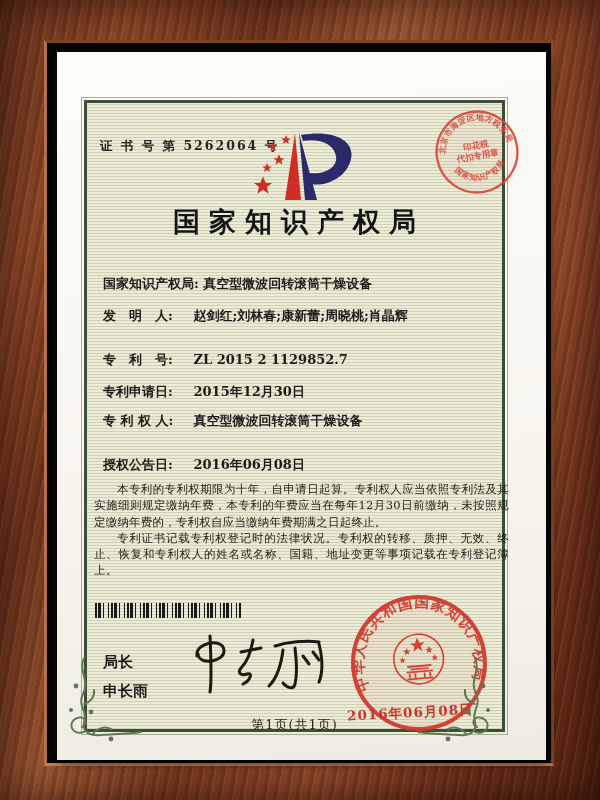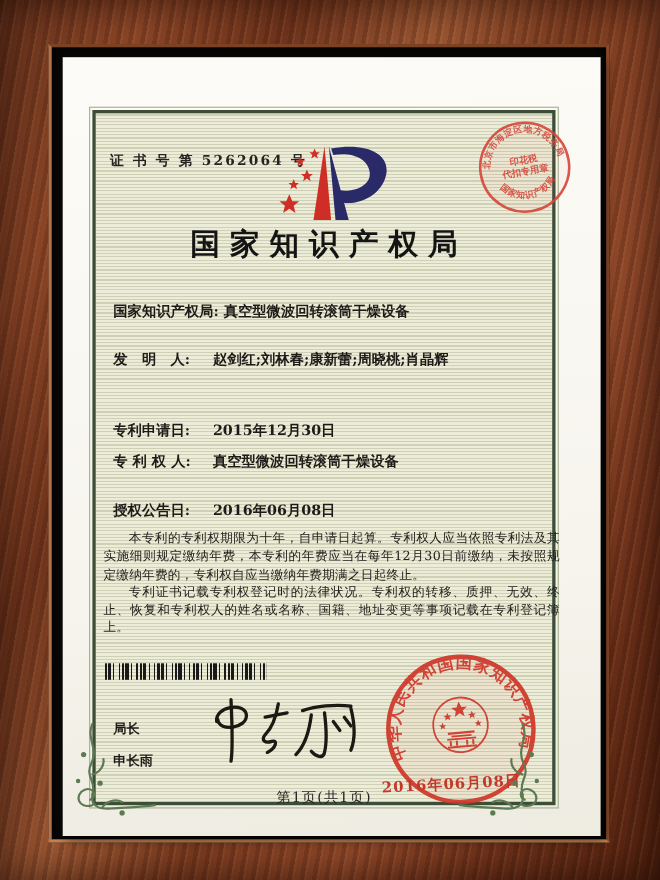--- a/index.html
+++ b/index.html
@@ -27,29 +27,29 @@
     background-image:repeating-linear-gradient(0deg,rgba(128,138,92,.28) 0 1px,rgba(0,0,0,0) 1px 3px)}
 
   .cert-no{position:absolute;left:43px;top:86px;font-size:12.5px;letter-spacing:2px;color:#262420;font-weight:600}
   .logo{position:absolute;left:186px;top:78px;width:118px;height:72px}
   .title{position:absolute;left:27px;top:152px;width:421px;text-align:center;font-size:27px;font-weight:700;letter-spacing:9px;text-indent:9px;color:#141414}
 
   .field{position:absolute;left:46px;width:402px;font-size:13px;font-weight:600;color:#1d1b18;line-height:18px}
   .flabel{display:inline-block;min-width:86px;vertical-align:top}
   .fvalue{display:inline-block;vertical-align:top}
   .vline{display:block}
-  .f0{top:223px}.f1{top:267px}.f2{top:299px}.f3{top:331px}.f4{top:360px}.f5{top:404px}
+  .f0{top:223px}.f1{top:255px}.f2{top:299px}.f3{top:331px}.f4{top:360px}.f5{top:404px}
 
   .paras{position:absolute;left:37px;top:429px;width:415px;font-size:11.5px;line-height:16.3px;color:#23211d;text-align:justify;letter-spacing:.2px}
   .paras p{text-indent:2em}
 
   .barcode{position:absolute;left:38px;top:551px;width:147px;height:15px;
     background:repeating-linear-gradient(90deg,#191919 0 2px,transparent 2px 3px,#191919 3px 6px,transparent 6px 8px,#191919 8px 9px,transparent 9px 13px,#191919 13px 14px,transparent 14px 16px)}
 
-  .officer{position:absolute;left:46px;top:596px;font-size:12px;font-weight:700;color:#1d1b18;line-height:29px}
+  .officer{position:absolute;left:46px;top:596px;font-size:15px;font-weight:700;color:#1d1b18;line-height:29px}
   .signature{position:absolute;left:126px;top:576px;width:152px;height:78px}
   .signature path{fill:none;stroke:#1c1812;stroke-width:3;stroke-linecap:round;stroke-linejoin:round}
 
   .seal-main{position:absolute;left:291px;top:540px;width:142px;height:142px;transform:rotate(-5deg);opacity:.93}
   .seal-date{position:absolute;left:290px;top:651px;width:170px;font-size:13.5px;font-weight:700;color:#c2392a;letter-spacing:1px;transform:rotate(-3deg)}
   .seal-tax{position:absolute;left:373px;top:53px;width:94px;height:94px;transform:rotate(-10deg);opacity:.9}
   svg text{font-family:"DejaVu Sans","Liberation Sans",sans-serif;font-weight:bold}
 
   .footer{position:absolute;left:27px;top:664px;width:421px;text-align:center;font-size:13px;letter-spacing:1px;color:#2a2824}
 
@@ -90,20 +90,24 @@
 
   <div class="title">国家知识产权局</div>
 
   <div class="field f0">
     <span class="flabel">国家知识产权局:</span>
     <span class="fvalue">真空型微波回转滚筒干燥设备</span>
   </div>
   <div class="field f1">
     <span class="flabel">发　明　人:</span>
     <span class="fvalue">赵剑红;刘林春;康新蕾;周晓桃;肖晶辉</span>
+  </div>
+  <div class="field f2">
+    <span class="flabel">专　利　号:</span>
+    <span class="fvalue">ZL 2015 2 1129852.7</span>
   </div>
   <div class="field f3">
     <span class="flabel">专利申请日:</span>
     <span class="fvalue">2015年12月30日</span>
   </div>
   <div class="field f4">
     <span class="flabel">专 利 权 人:</span>
     <span class="fvalue">
       <span class="vline">真空型微波回转滚筒干燥设备</span>
     </span>

